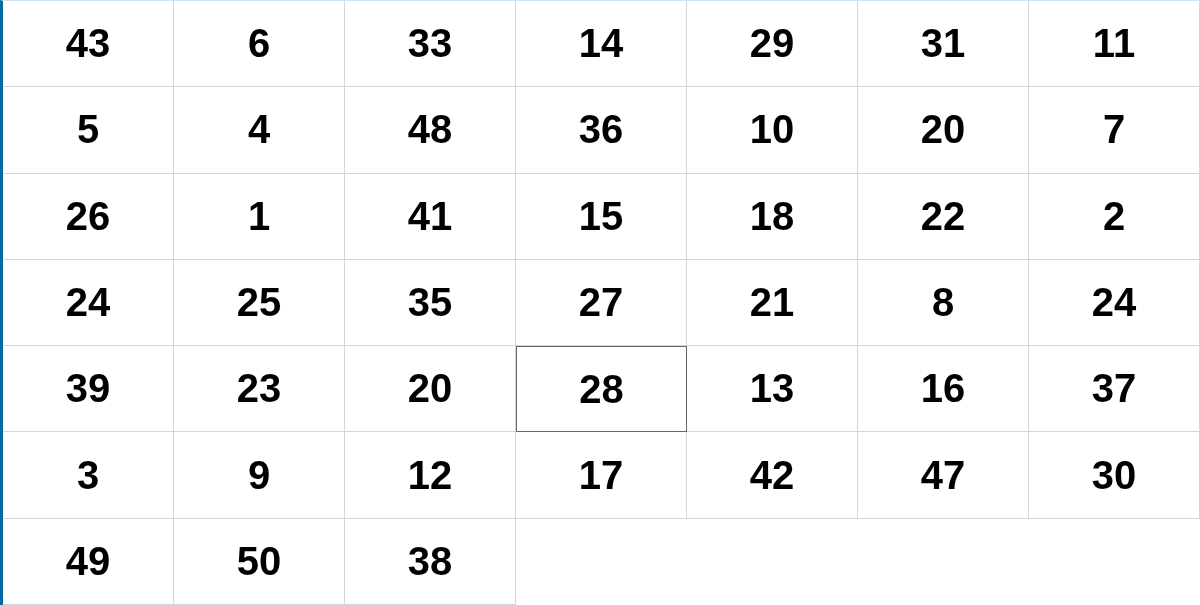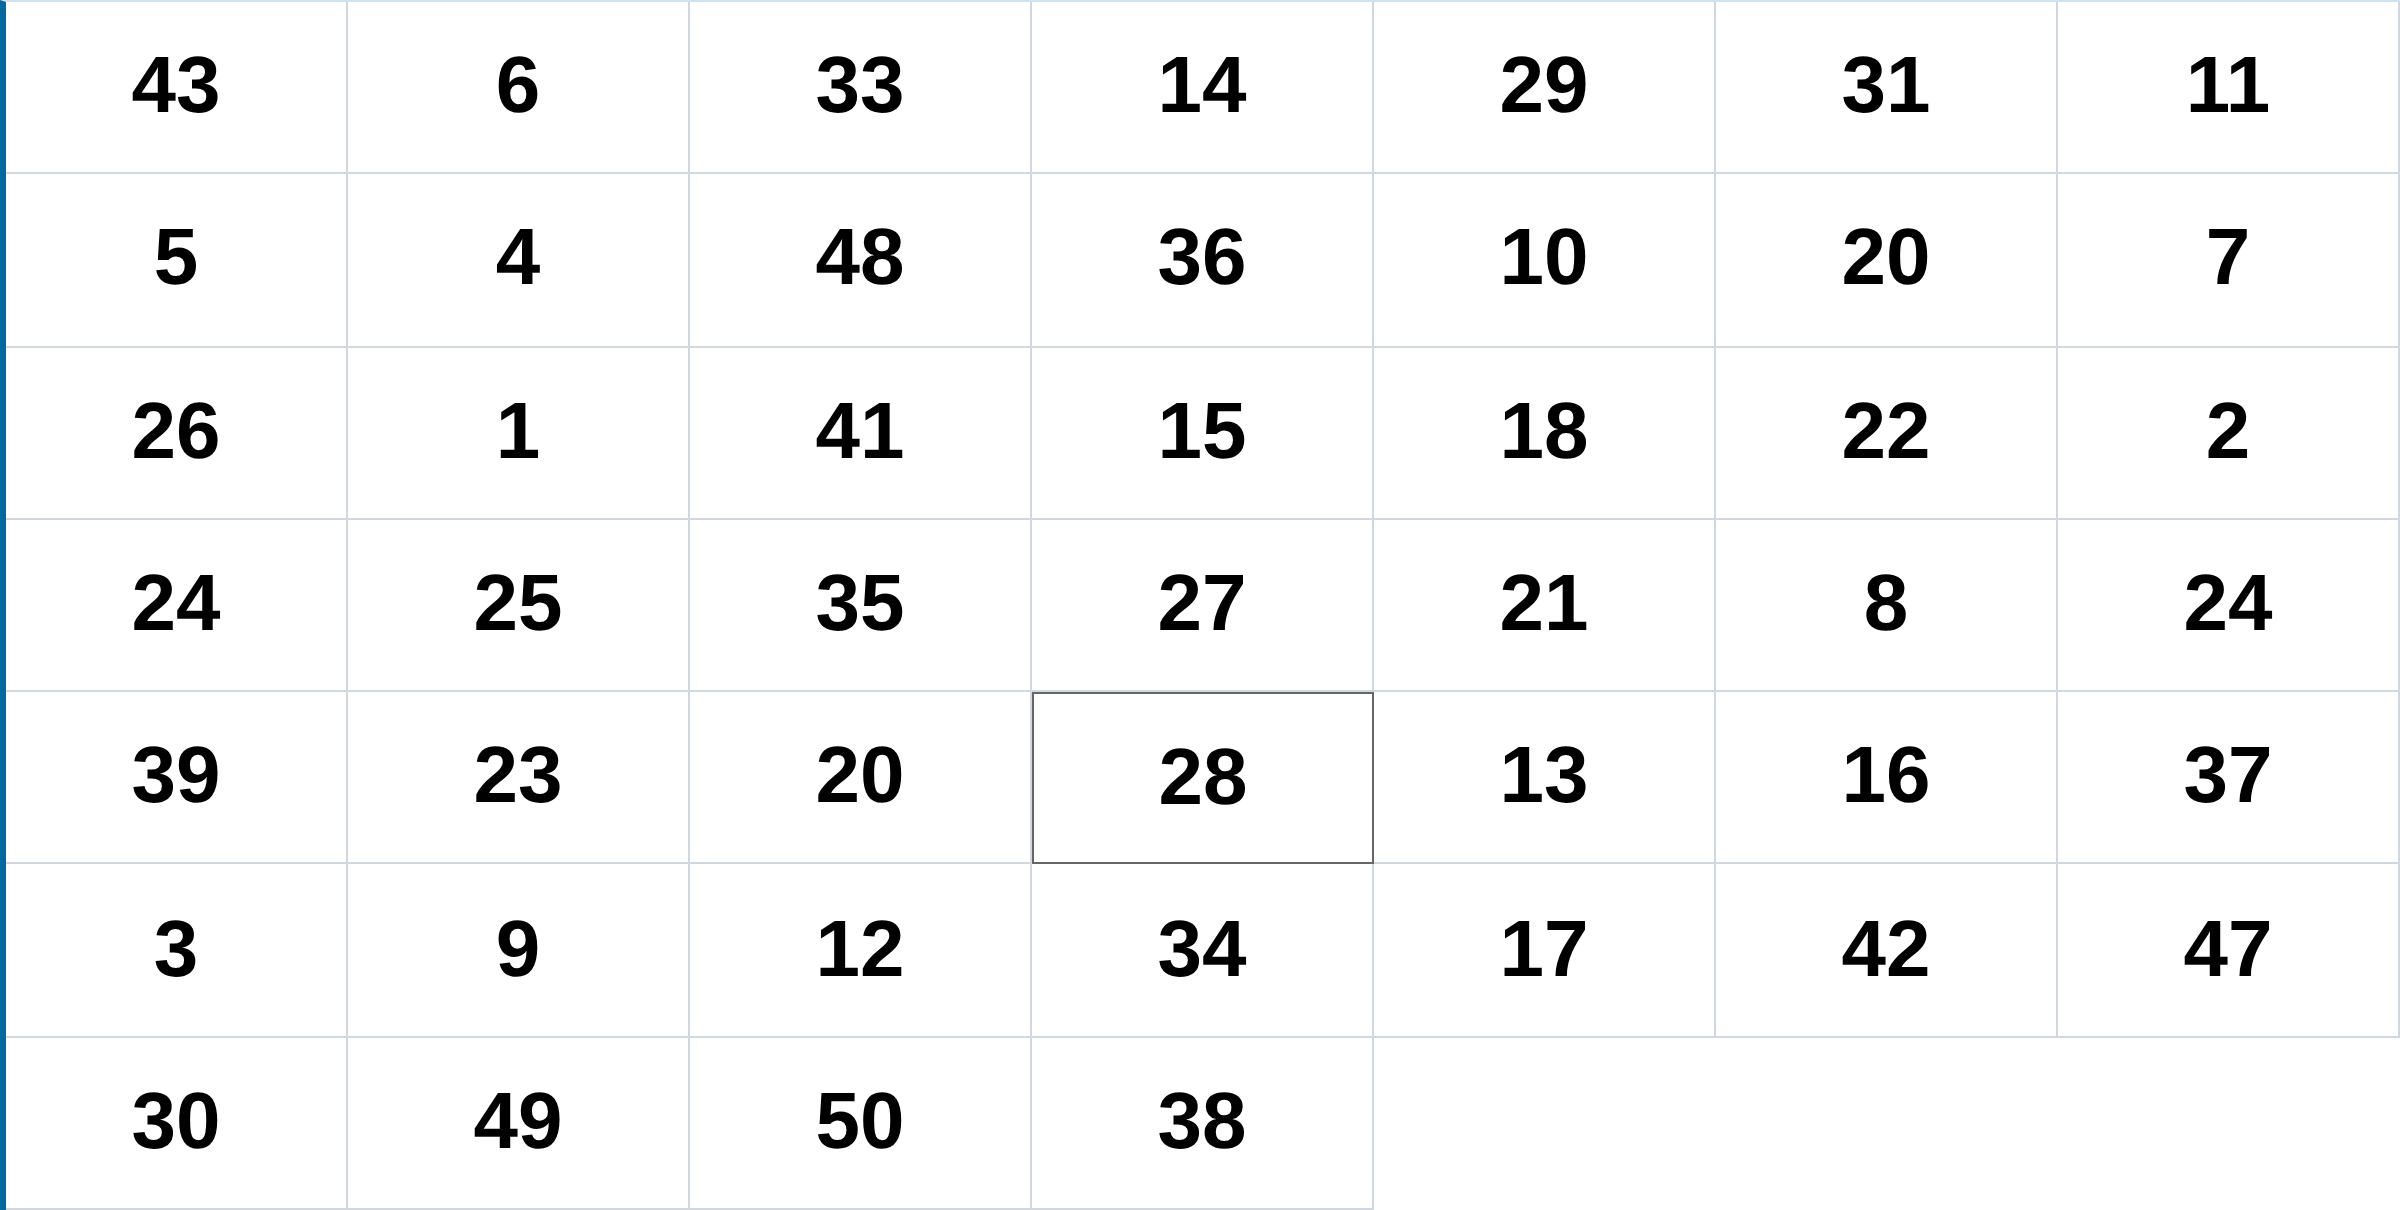--- a/index.html
+++ b/index.html
@@ -87,21 +87,20 @@
   <div class="cell">23</div>
   <div class="cell">20</div>
   <div class="cell selected">28</div>
 
   <div class="cell">13</div>
   <div class="cell">16</div>
   <div class="cell">37</div>
   <div class="cell">3</div>
   <div class="cell">9</div>
   <div class="cell">12</div>
-  <div class="cell">34</div>
 
   <div class="cell">17</div>
   <div class="cell">42</div>
   <div class="cell">47</div>
   <div class="cell">30</div>
   <div class="cell">49</div>
   <div class="cell">50</div>
   <div class="cell">38</div>
 </div>
 

